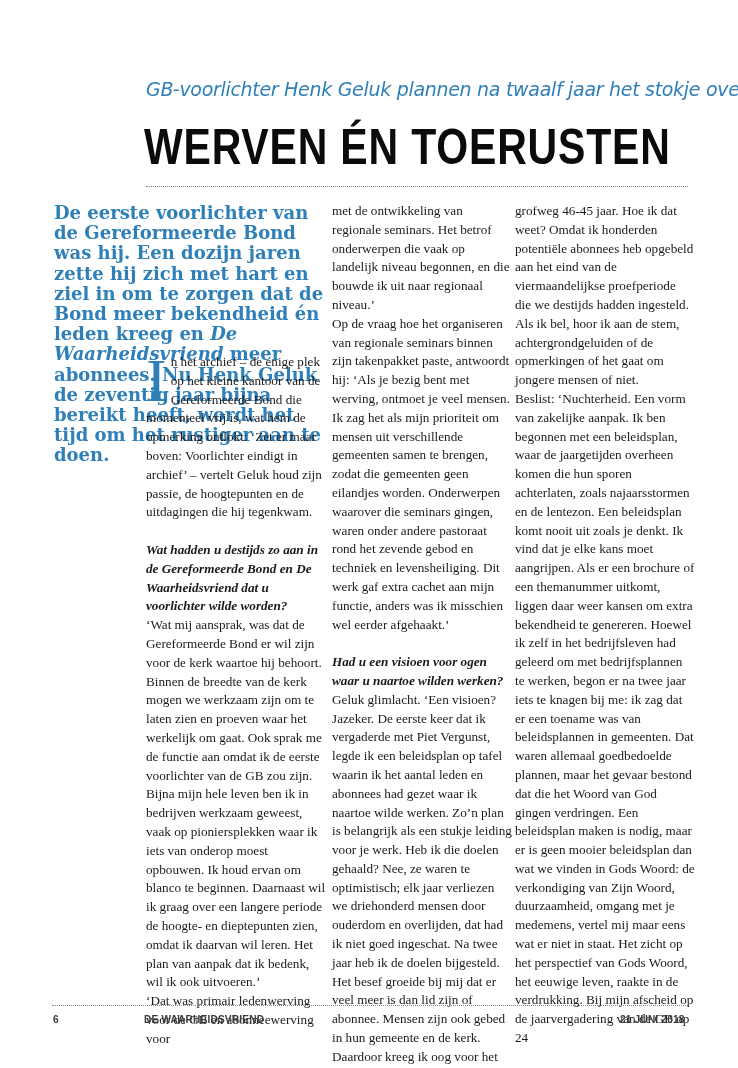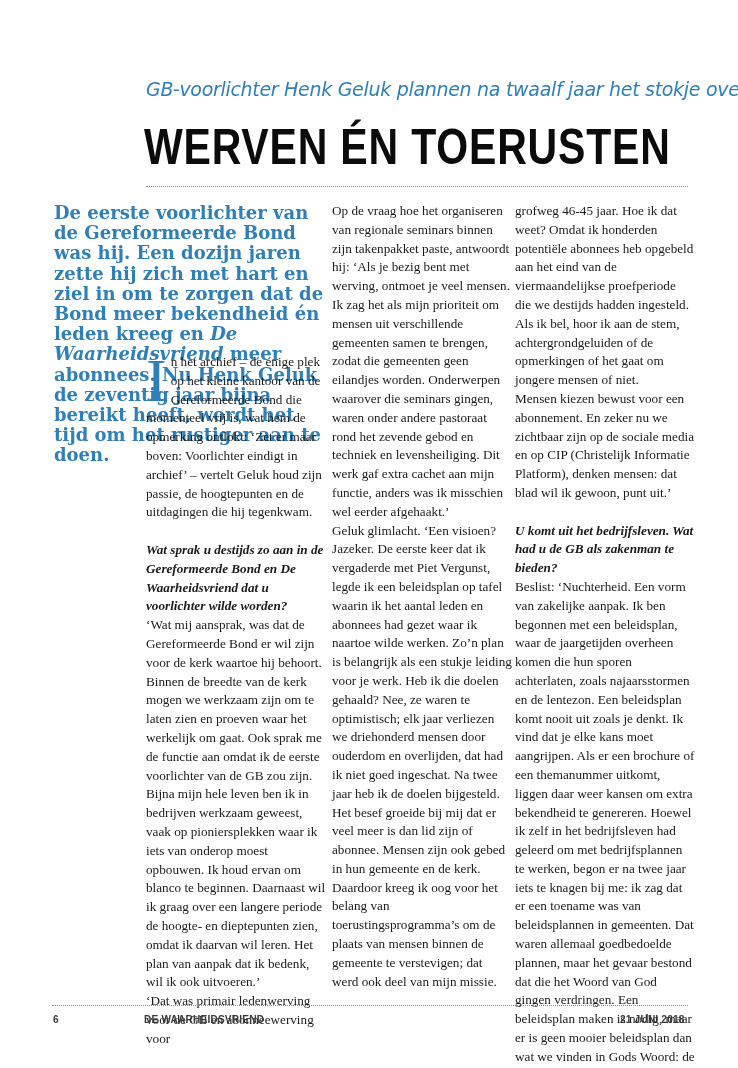--- a/index.html
+++ b/index.html
@@ -52,35 +52,35 @@
 <body>
 
 <div class="kicker">GB-voorlichter Henk Geluk plannen na twaalf jaar het stokje over</div>
 <div class="headline">WERVEN ÉN TOERUSTEN</div>
 <div class="rule top"></div>
 
 <div class="intro"><span>De eerste voorlichter van de Gereformeerde Bond was hij. Een dozijn jaren zette hij zich met hart en ziel in om te zorgen dat de Bond meer bekendheid én leden kreeg en </span><em>De Waarheidsvriend</em><span> meer abonnees. Nu Henk Geluk de zeventig jaar bijna bereikt heeft,  wordt het tijd om het rustiger aan te doen.</span></div>
 
 <div class="col col1">
   <p><span class="dropcap">I</span><span>n het archief – de enige plek op het kleine kantoor van de Gereformeerde Bond die momenteel vrij is, wat hem de opmerking ontlokt: ‘Zet er maar boven: Voorlichter eindigt in archief’ – vertelt Geluk houd zijn passie, de hoogtepunten en de uitdagingen die hij tegenkwam.</span></p>
-  <p class="gap q">Wat sprak u destijds zo aan in de Gereformeerde Bond en De Waarheidsvriend dat u voorlichter wilde worden?</p>
+  <p class="gap q">Wat hadden u destijds zo aan in de Gereformeerde Bond en De Waarheidsvriend dat u voorlichter wilde worden?</p>
   <p>‘Wat mij aansprak, was dat de Gereformeerde Bond er wil zijn voor de kerk waartoe hij behoort. Binnen de breedte van de kerk mogen we werkzaam zijn om te laten zien en proeven waar het werkelijk om gaat. Ook sprak me de functie aan omdat ik de eerste voorlichter van de GB zou zijn. Bijna mijn hele leven ben ik in bedrijven werkzaam geweest, vaak op pioniersplekken waar ik iets van onderop moest opbouwen. Ik houd ervan om blanco te beginnen. Daarnaast wil ik graag over een langere periode de hoogte- en dieptepunten zien, omdat ik daarvan wil leren. Het plan van aanpak dat ik bedenk, wil ik ook uitvoeren.’</p>
   <p><span>‘Dat was primair ledenwerving voor de GB en abonneewerving voor </span></p>
 </div>
 
 <div class="col col2">
+  <p>met de ontwikkeling van regionale seminars. Het betrof onderwerpen die vaak op landelijk niveau begonnen, en die bouwde ik uit naar regionaal niveau.’</p>
   <p>Op de vraag hoe het organiseren van regionale seminars binnen zijn takenpakket paste, antwoordt hij: ‘Als je bezig bent met werving, ontmoet je veel mensen. Ik zag het als mijn prioriteit om mensen uit verschillende gemeenten samen te brengen, zodat die gemeenten geen eilandjes worden. Onderwerpen waarover die seminars gingen, waren onder andere pastoraat rond het zevende gebod en techniek en levensheiliging. Dit werk gaf extra cachet aan mijn functie, anders was ik misschien wel eerder afgehaakt.’</p>
+  <p class="gap q">Had u een visioen voor ogen waar u naartoe wilden werken?</p>
   <p>Geluk glimlacht. ‘Een visioen? Jazeker. De eerste keer dat ik vergaderde met Piet Vergunst, legde ik een beleidsplan op tafel waarin ik het aantal leden en abonnees had gezet waar ik naartoe wilde werken. Zo’n plan is belangrijk als een stukje leiding voor je werk. Heb ik die doelen gehaald? Nee, ze waren te optimistisch; elk jaar verliezen we driehonderd mensen door ouderdom en overlijden, dat had ik niet goed ingeschat. Na twee jaar heb ik de doelen bijgesteld.</p>
   <p>Het besef groeide bij mij dat er veel meer is dan lid zijn of abonnee. Mensen zijn ook gebed in hun gemeente en de kerk. Daardoor kreeg ik oog voor het belang van toerustingsprogramma’s om de plaats van mensen binnen de gemeente te verstevigen; dat werd ook deel van mijn missie.</p>
 
 </div>
 
 <div class="col col3">
   <p>grofweg 46-45 jaar. Hoe ik dat weet? Omdat ik honderden potentiële abonnees heb opgebeld aan het eind van de viermaandelijkse proefperiode die we destijds hadden ingesteld. Als ik bel, hoor ik aan de stem, achtergrondgeluiden of de opmerkingen of het gaat om jongere mensen of niet.</p>
-  <p>Mensen kiezen bewust voor een abonnement. En zeker nu we zichtbaar zijn op de sociale media en op CIP (Christelijk Informatie Platform), denken mensen: dat blad wil ik gewoon, punt uit.’</p>
-  <p class="gap q">U komt uit het bedrijfsleven. Wat had u de GB als zakenman te bieden?</p>
   <p>Beslist: ‘Nuchterheid. Een vorm van zakelijke aanpak. Ik ben begonnen met een beleidsplan, waar de jaargetijden overheen komen die hun sporen achterlaten, zoals najaarsstormen en de lentezon. Een beleidsplan komt nooit uit zoals je denkt. Ik vind dat je elke kans moet aangrijpen. Als er een brochure of een themanummer uitkomt, liggen daar weer kansen om extra bekendheid te genereren. Hoewel ik zelf in het bedrijfsleven had geleerd om met bedrijfsplannen te werken, begon er na twee jaar iets te knagen bij me: ik zag dat er een toename was van beleidsplannen in gemeenten. Dat waren allemaal goedbedoelde plannen, maar het gevaar bestond dat die het Woord van God gingen verdringen. Een beleidsplan maken is nodig, maar er is geen mooier beleidsplan dan wat we vinden in Gods Woord: de verkondiging van Zijn Woord, duurzaamheid, omgang met je medemens, vertel mij maar eens wat er niet in staat. Het zicht op het perspectief van Gods Woord, het eeuwige leven, raakte in de verdrukking. Bij mijn afscheid op de jaarvergadering van de GB op 24</p>
 </div>
 
 <div class="rule bottom"></div>
 <div class="footer page">6</div>
 <div class="footer mag">DE WAARHEIDSVRIEND</div>
 <div class="footer date">21 JUNI 2018</div>
 
 </body></html>

